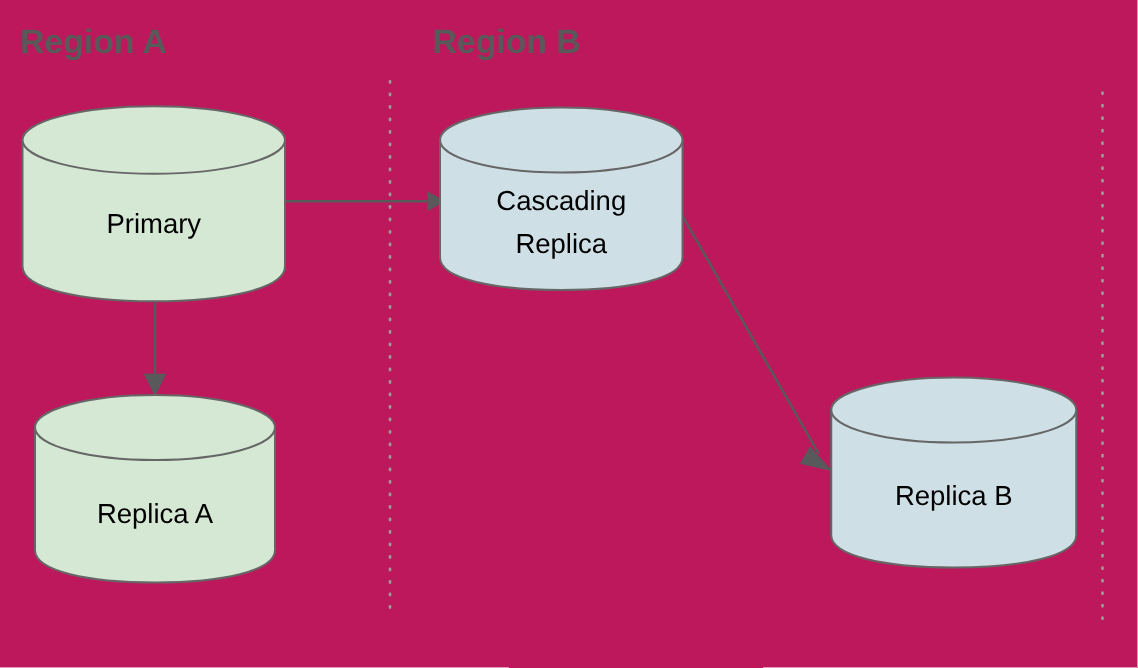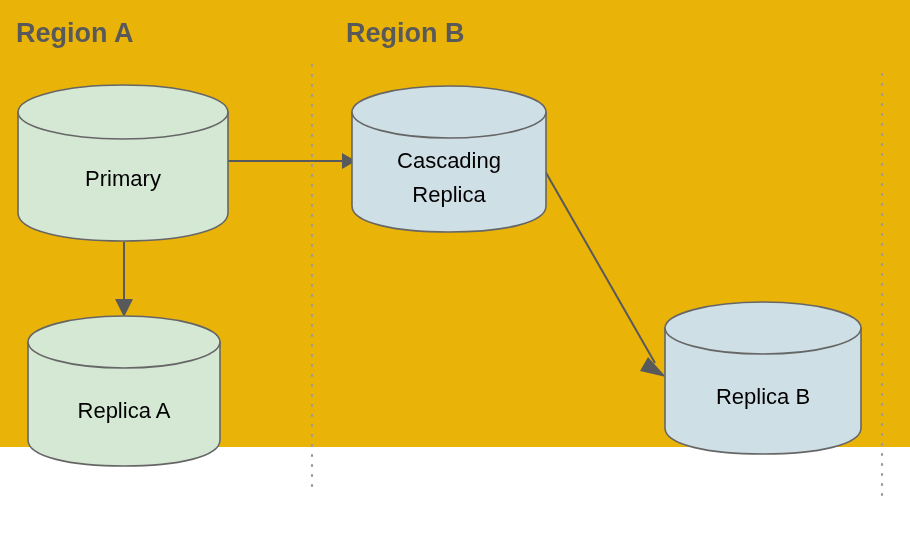--- a/index.html
+++ b/index.html
@@ -9,22 +9,22 @@
   }
   body {
     width: 910px;
     height: 534px;
     overflow: hidden;
     font-family: "Liberation Sans", sans-serif;
   }
   #canvas {
     position: relative;
     width: 910px;
-    height: 447px;
-    background: #eab308;
+    height: 534px;
+    background: #be185d;
   }
   #diagram-svg {
     position: absolute;
     left: 0;
     top: 0;
     width: 910px;
     height: 534px;
   }
   .region-title {
     font-family: "Liberation Sans", sans-serif;

